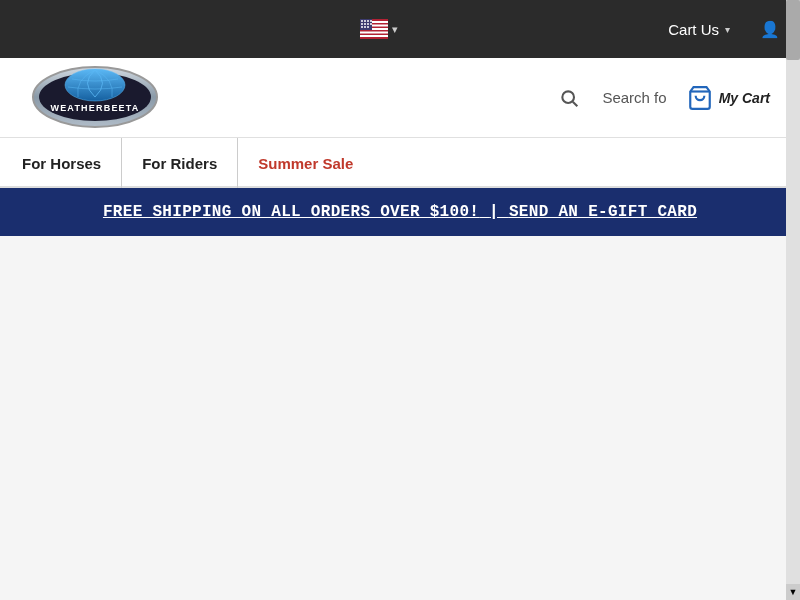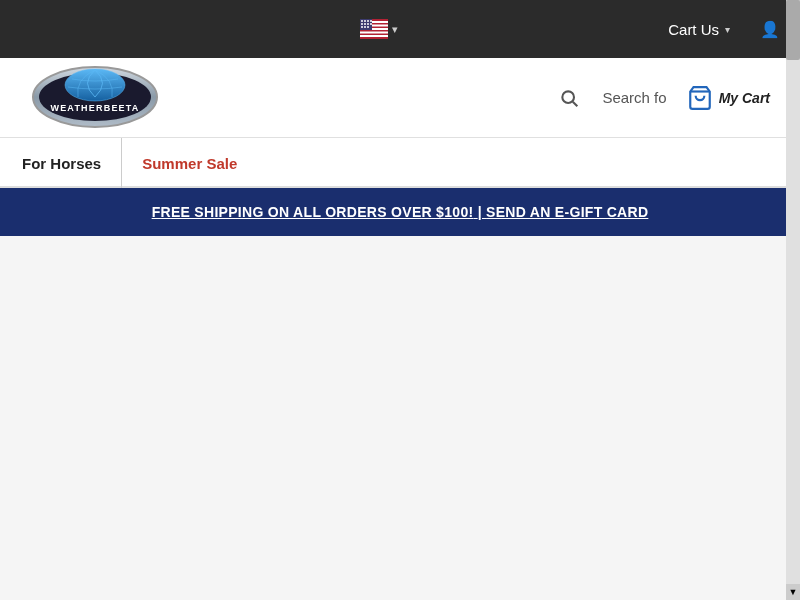--- a/index.html
+++ b/index.html
@@ -141,25 +141,26 @@
     
     .banner {
       background: #1a2e6e;
       height: 48px;
       display: flex;
       align-items: center;
       justify-content: center;
     }
     .banner-text {
       color: #fff;
-      font-size: 14px;
+      font-size: 16px;
       font-weight: bold;
       text-decoration: underline;
       letter-spacing: 0.3px;
       cursor: pointer;
+      font-family: Liberation Mono, monospace;
     }
     .banner-text span {
       color: #fff;
     }
 
     
     .scrollbar {
       position: absolute;
       right: 0;
       top: 0;
@@ -302,20 +303,23 @@
         <span style="font-weight:bold; color:#222; font-size:14px;">My Cart</span>
       </div>
     </div>
   </div>
 
   <div class="nav-bar">
     <ul class="nav-items">
       <li class="nav-item">
         <span>For Horses</span>
       </li>
+      <li class="nav-item">
+        <span>For Riders</span>
+      </li>
       <li class="nav-item sale">
         <span style="color: rgb(192, 57, 43);">Summer Sale</span>
       </li>
     </ul>
   </div>
 
   <div class="banner">
     <span class="banner-text">
       <span>FREE SHIPPING ON ALL ORDERS OVER $100!</span>
       <span> | </span>

